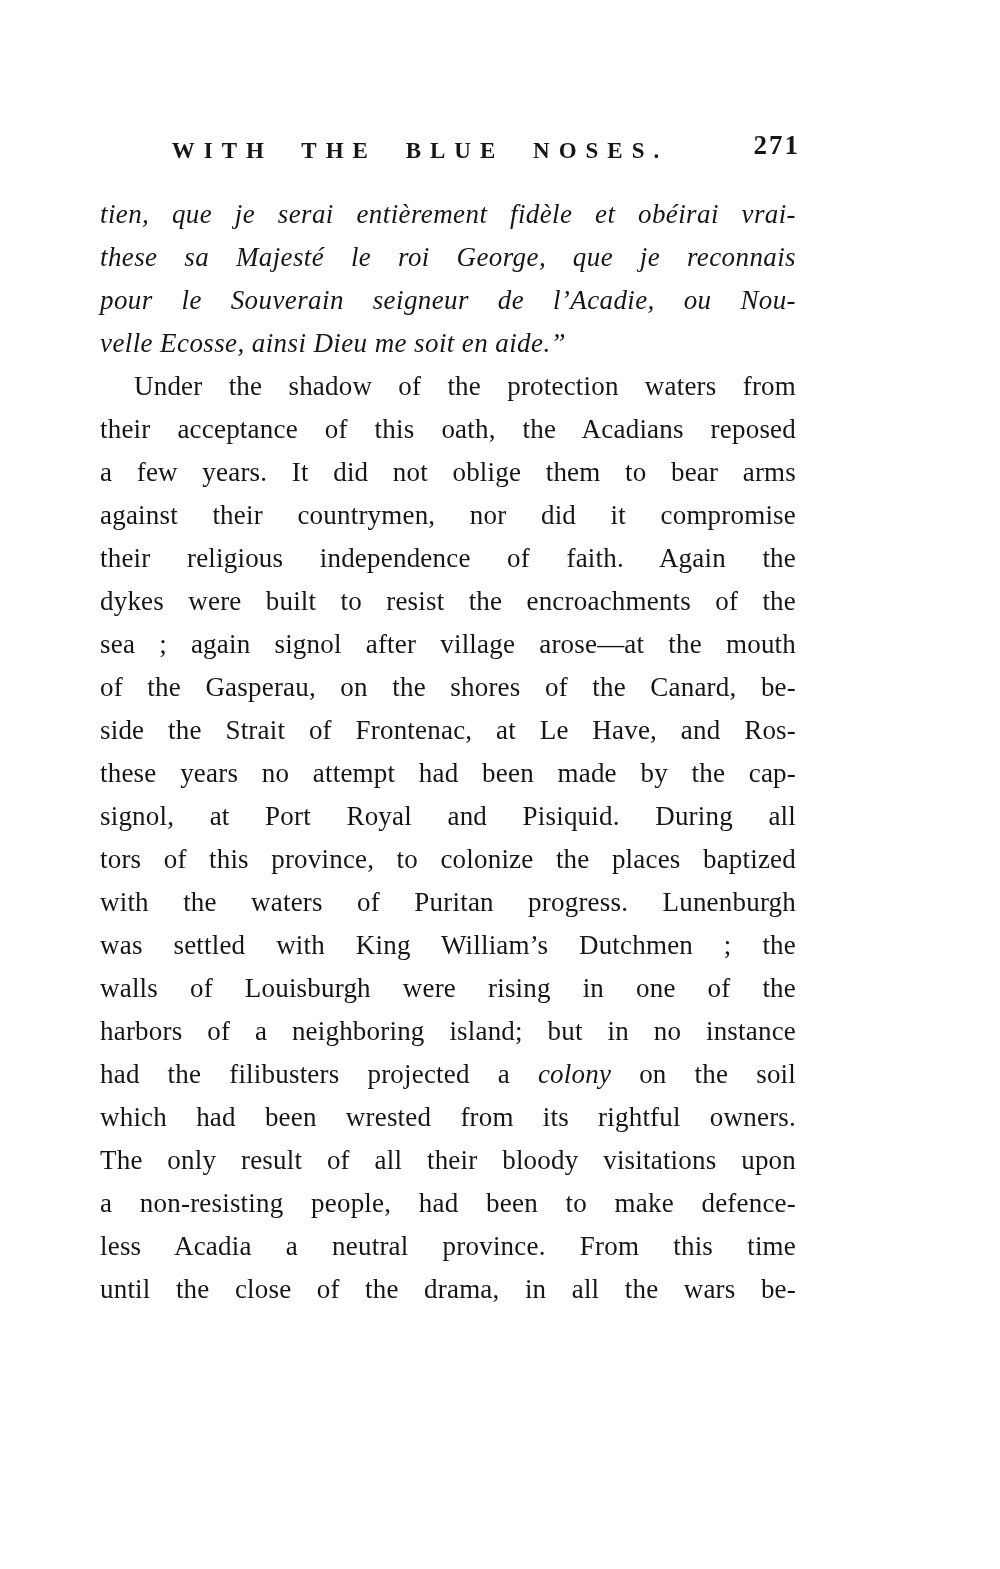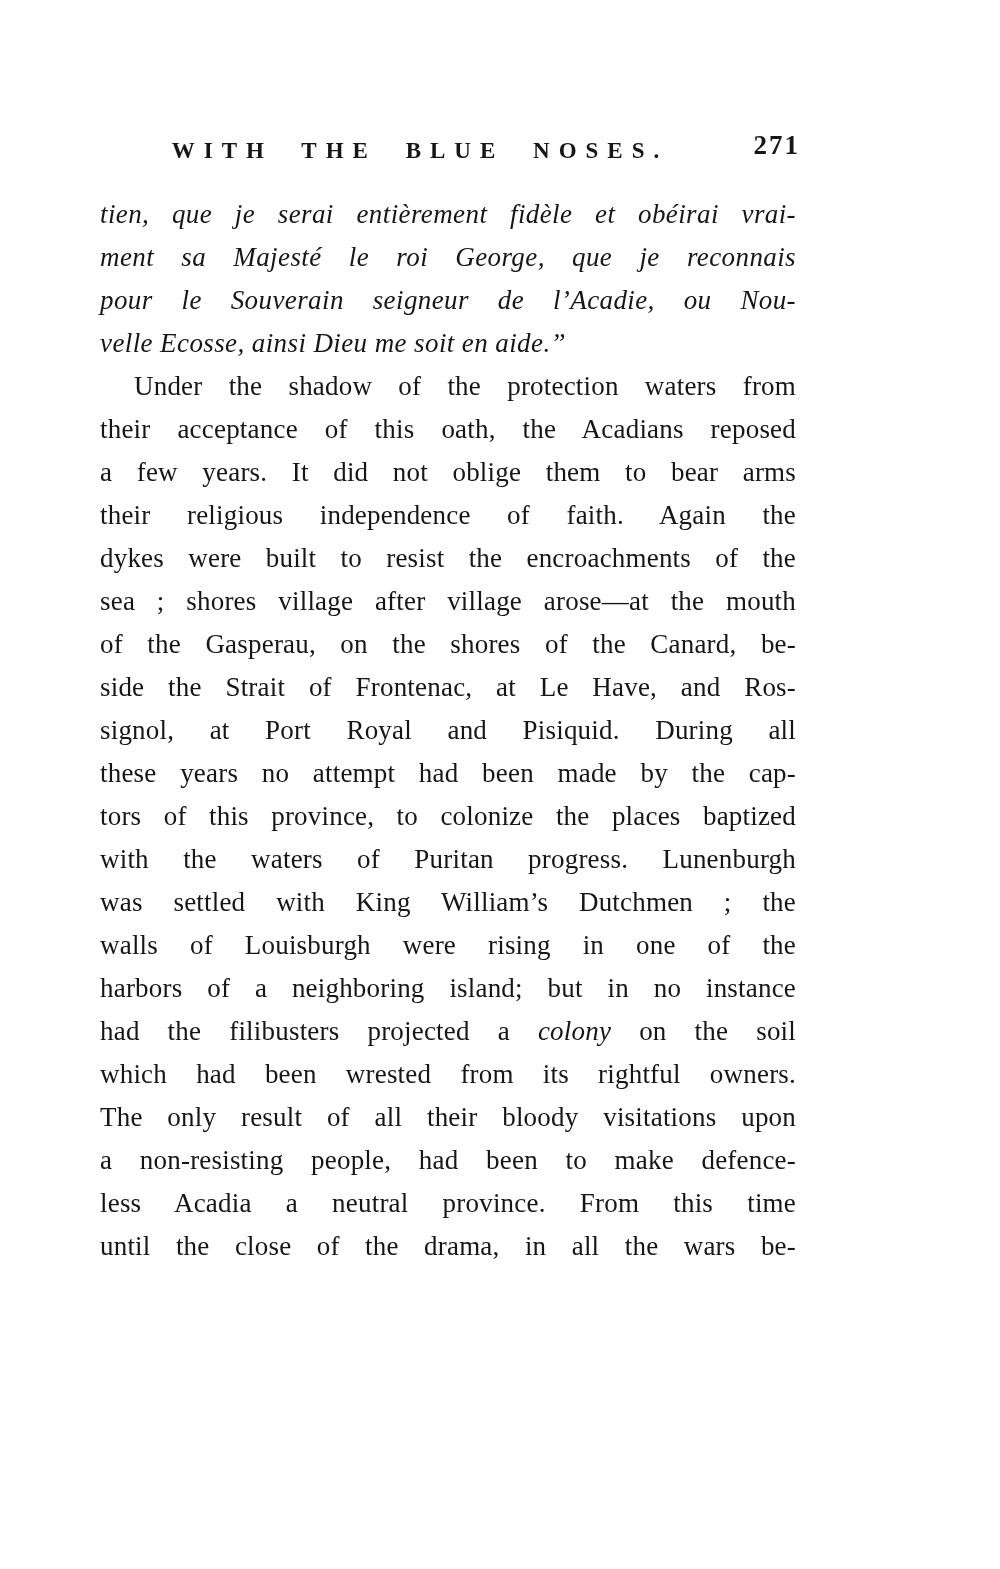--- a/index.html
+++ b/index.html
@@ -80,36 +80,37 @@
 <body>
 
 <div class="sheet">
   <div class="header-row">
     <div class="header-title">WITH THE BLUE NOSES.</div>
     <div class="page-number">271</div>
   </div>
 
   <div class="text-col quote">
       <div class="line">tien, que je serai entièrement fidèle et obéirai vrai-</div>
-      <div class="line">ment sa Majesté le roi George, que je reconnais</div>
+      <div class="line">these sa Majesté le roi George, que je reconnais</div>
       <div class="line">pour le Souverain seigneur de l’Acadie, ou Nou-</div>
       <div class="line">velle Ecosse, ainsi Dieu me soit en aide.”</div>
     </div>
 
   <div class="text-col bodytext">
       <div class="line">Under the shadow of the protection waters from</div>
       <div class="line">their acceptance of this oath, the Acadians reposed</div>
       <div class="line">a few years. It did not oblige them to bear arms</div>
+      <div class="line">against their countrymen, nor did it compromise</div>
       <div class="line">their religious independence of faith. Again the</div>
       <div class="line">dykes were built to resist the encroachments of the</div>
-      <div class="line">sea ; shores village after village arose—at the mouth</div>
+      <div class="line">sea ; again signol after village arose—at the mouth</div>
       <div class="line">of the Gasperau, on the shores of the Canard, be-</div>
       <div class="line">side the Strait of Frontenac, at Le Have, and Ros-</div>
+      <div class="line">these years no attempt had been made by the cap-</div>
       <div class="line">signol, at Port Royal and Pisiquid. During all</div>
-      <div class="line">these years no attempt had been made by the cap-</div>
       <div class="line">tors of this province, to colonize the places baptized</div>
       <div class="line">with the waters of Puritan progress. Lunenburgh</div>
       <div class="line">was settled with King William’s Dutchmen ; the</div>
       <div class="line">walls of Louisburgh were rising in one of the</div>
       <div class="line">harbors of a neighboring island; but in no instance</div>
       <div class="line">had the filibusters projected a <em>colony</em> on the soil</div>
       <div class="line">which had been wrested from its rightful owners.</div>
       <div class="line">The only result of all their bloody visitations upon</div>
       <div class="line">a non-resisting people, had been to make defence-</div>
       <div class="line">less Acadia a neutral province. From this time</div>

